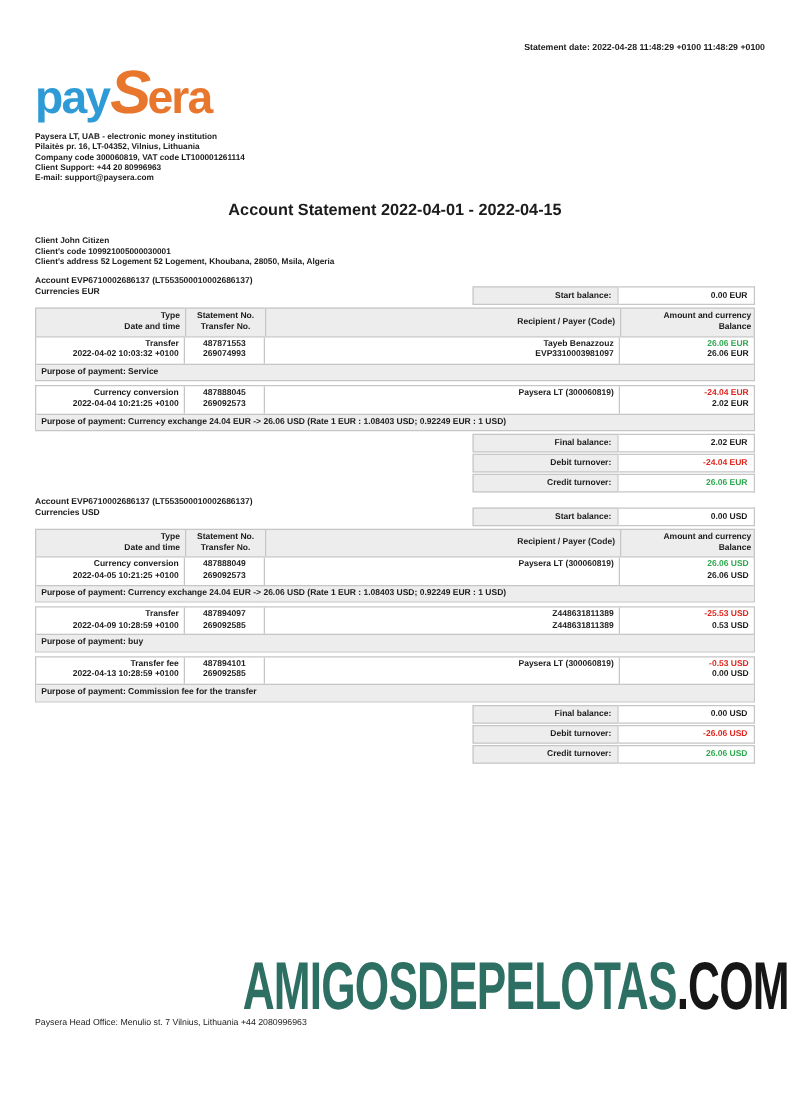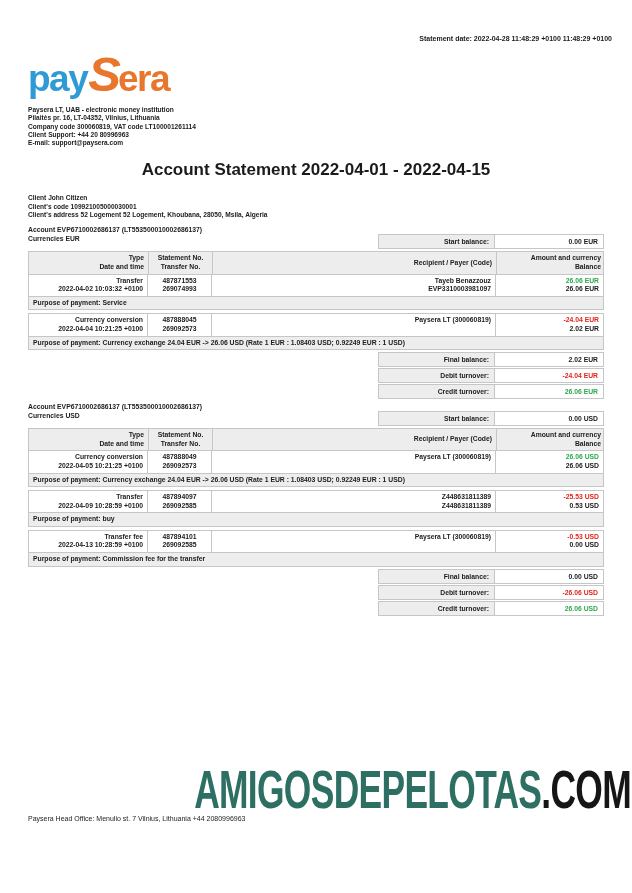--- a/index.html
+++ b/index.html
@@ -32,21 +32,21 @@
   }
   .logo-pay  { color: #2e9bd6; font-size: 37px; font-weight: bold; letter-spacing: -1.5px; }
   .logo-s    { color: #e8762c; font-size: 49px; font-weight: bold; font-style: italic; margin: 0 -3px 0 1px; }
   .logo-era  { color: #e8762c; font-size: 37px; font-weight: bold; letter-spacing: -1.5px; }
 
   .company { margin-top: 6px; font-size: 6.6px; line-height: 8.3px; font-weight: bold; }
 
   .title {
     margin-top: 13px;
     text-align: center;
-    font-size: 17px;
+    font-size: 13px;
     font-weight: bold;
   }
 
   .client { margin-top: 14px; font-size: 6.6px; line-height: 8.3px; font-weight: bold; }
 
   .account-header { margin-top: 7px; display: flex; justify-content: space-between; align-items: flex-start; }
   .account-info { font-size: 6.8px; line-height: 8.6px; font-weight: bold; }
 
   .bal-row { display: flex; justify-content: flex-end; }
   .bal-label {

